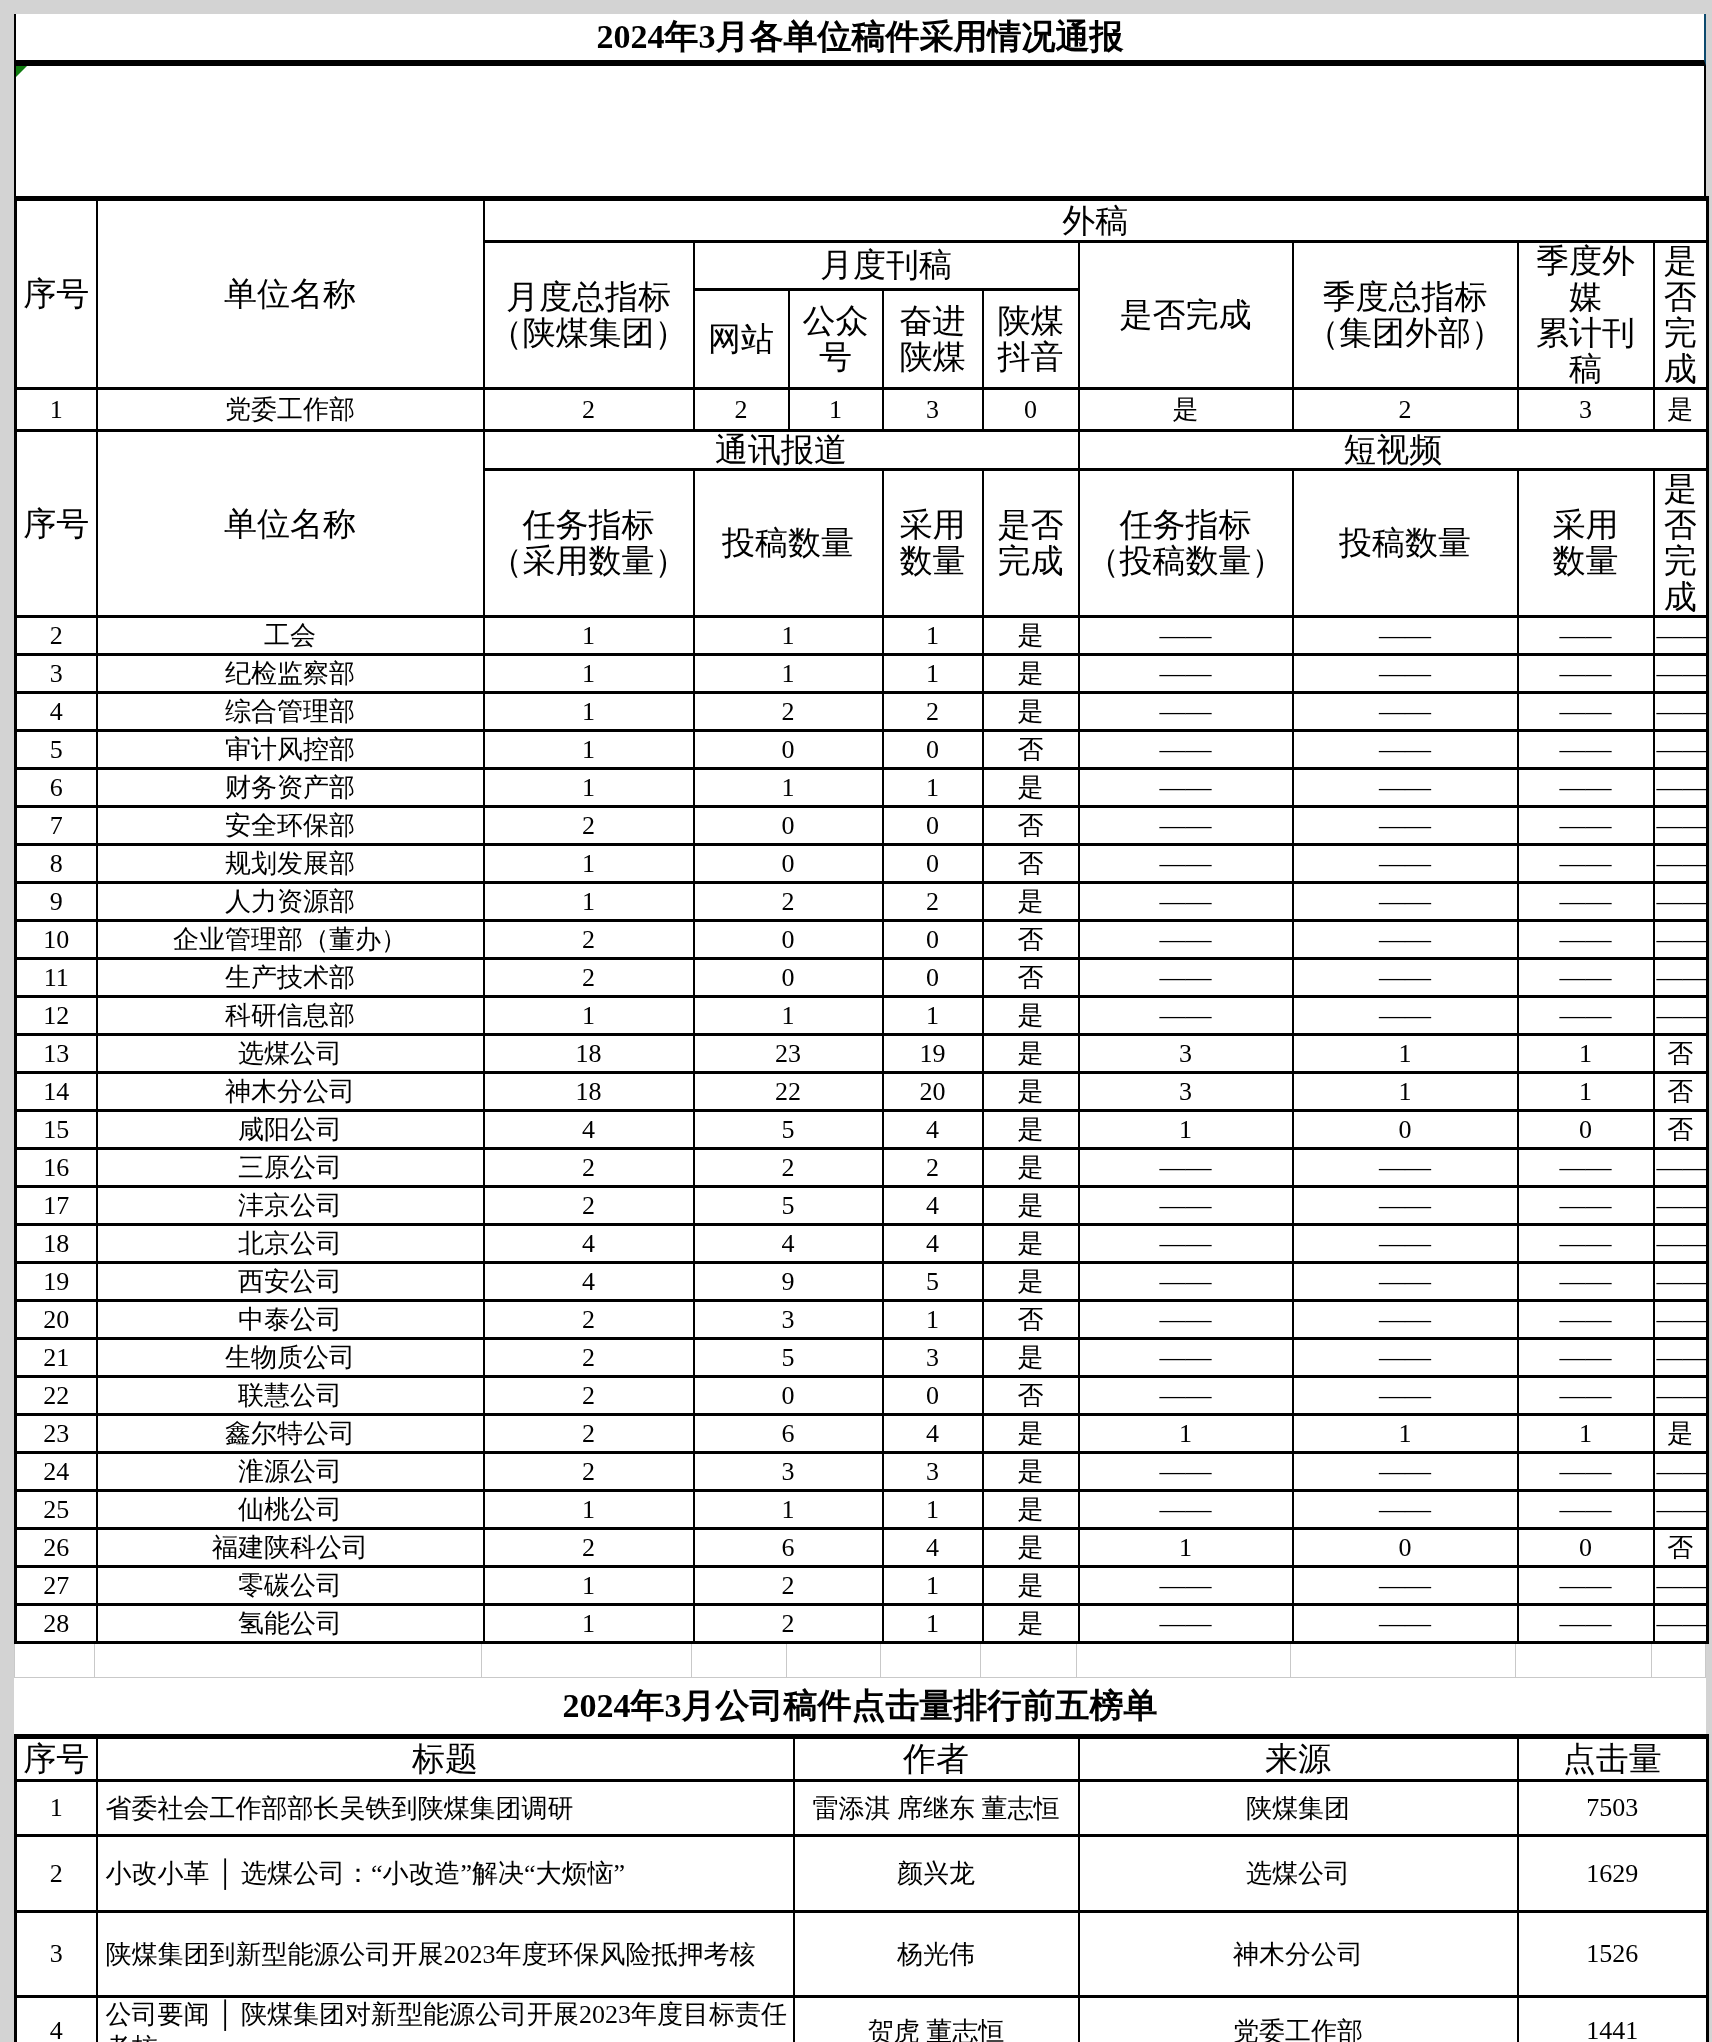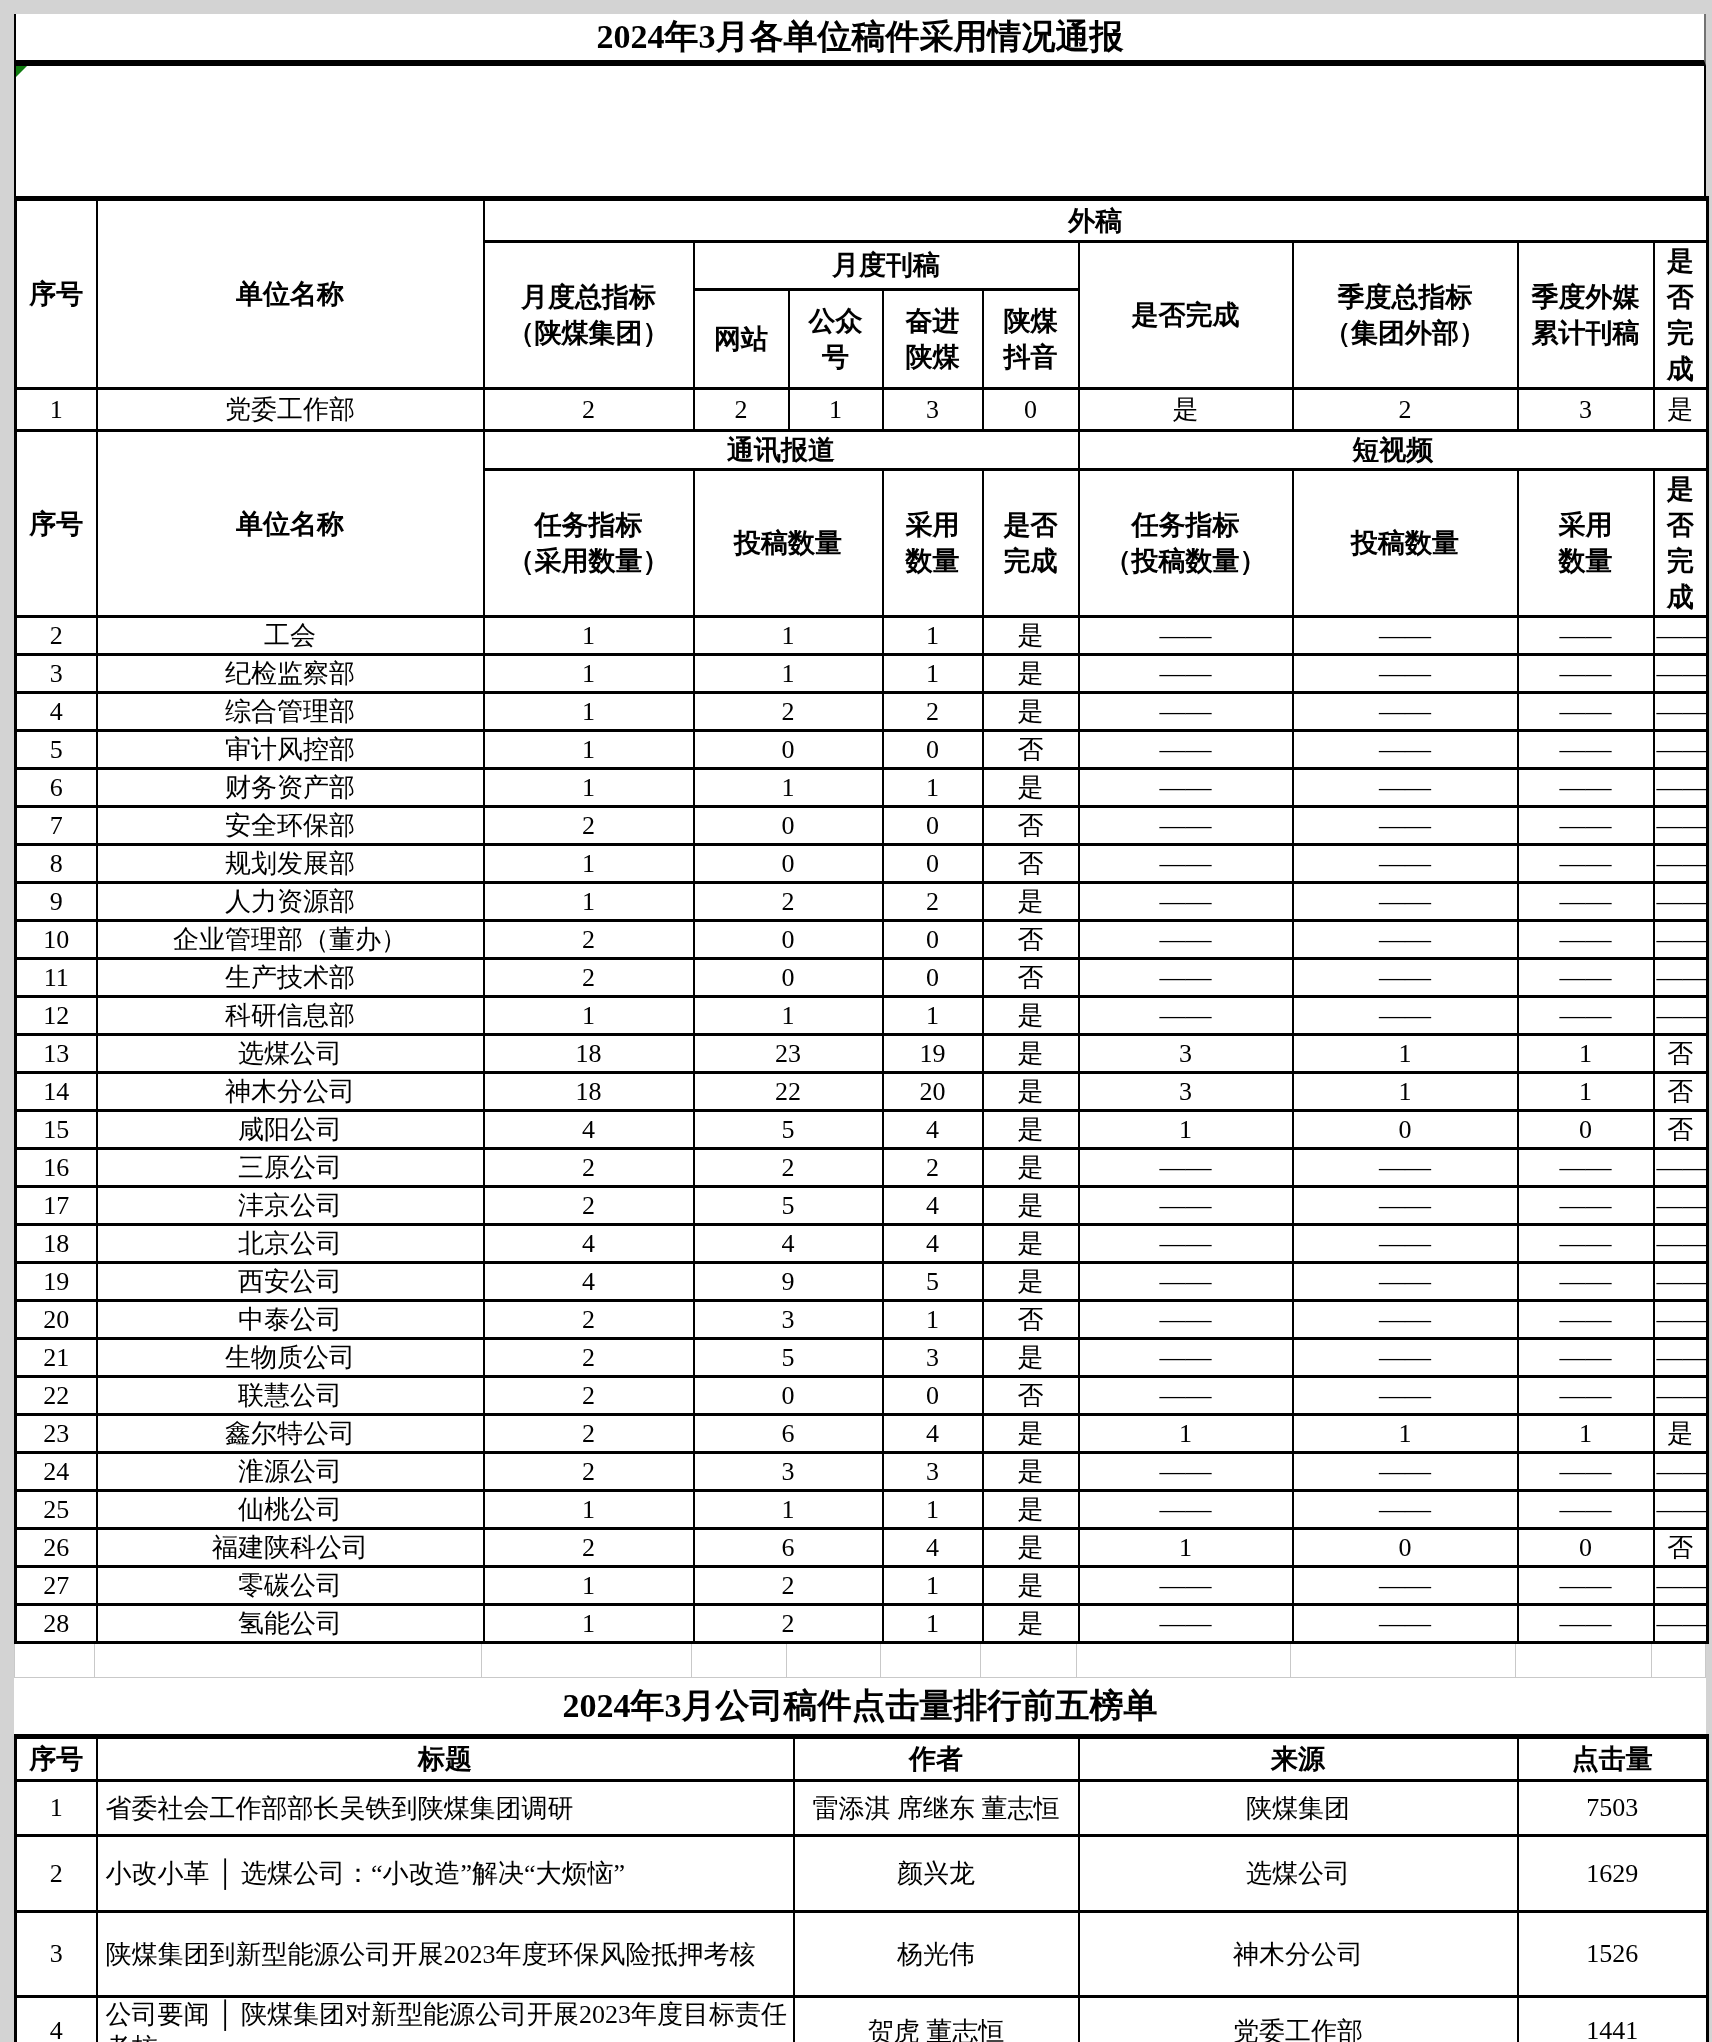--- a/index.html
+++ b/index.html
@@ -6,21 +6,21 @@
   html,body { margin:0; padding:0; }
   body {
     width:1712px; height:2042px; overflow:hidden;
     background:#d3d3d3;
     font-family:"Liberation Serif","DejaVu Serif",serif;
     color:#000;
   }
   .sheet { position:absolute; left:14px; top:14px; width:1692px; background:#fff; }
 
   .title1 {
-    height:52px; border-left:2px solid #000; border-right:2px solid #737373;
+    height:52px; border-left:2px solid #000; border-right:2px solid #0c4a6e;
     border-bottom:6px solid #000;
     display:flex; align-items:center; justify-content:center;
     font-size:34px; font-weight:bold;
   }
   .intro {
     position:relative; height:130px;
     border-left:2px solid #000; border-right:2px solid #000;
     padding:22px 14px 0 14px;
     font-size:30px; line-height:46px;
   }
@@ -30,21 +30,21 @@
     border-top:11px solid #107c10; border-right:11px solid transparent;
   }
 
   table { border-collapse:collapse; table-layout:fixed; width:1692px; }
   td, th {
     border-left:2px solid #000; border-right:2px solid #000;
     border-top:3px solid #000; border-bottom:3px solid #000;
     text-align:center; vertical-align:middle;
     padding:0 2px; overflow:hidden;
   }
-  th { font-size:27px; font-weight:bold; white-space:pre-line; line-height:36px; }
+  th { font-size:33px; font-weight:normal; white-space:pre-line; line-height:36px; }
   td { font-size:26px; }
   #table1 { border:3px solid #000; border-top:5px solid #000; }
   #table2 { border:3px solid #000; border-top:5px solid #000; }
 
   .empty-row {
     display:grid; height:34px; width:1692px;
     grid-template-columns:81px 387px 210px 95px 94px 100px 96px 214px 225px 136px 54px;
   }
   .empty-row .ec { border-right:1px solid #c9c9c9; border-bottom:1px solid #c9c9c9; }
   .empty-row .ec:first-child { border-left:1px solid #c9c9c9; }

